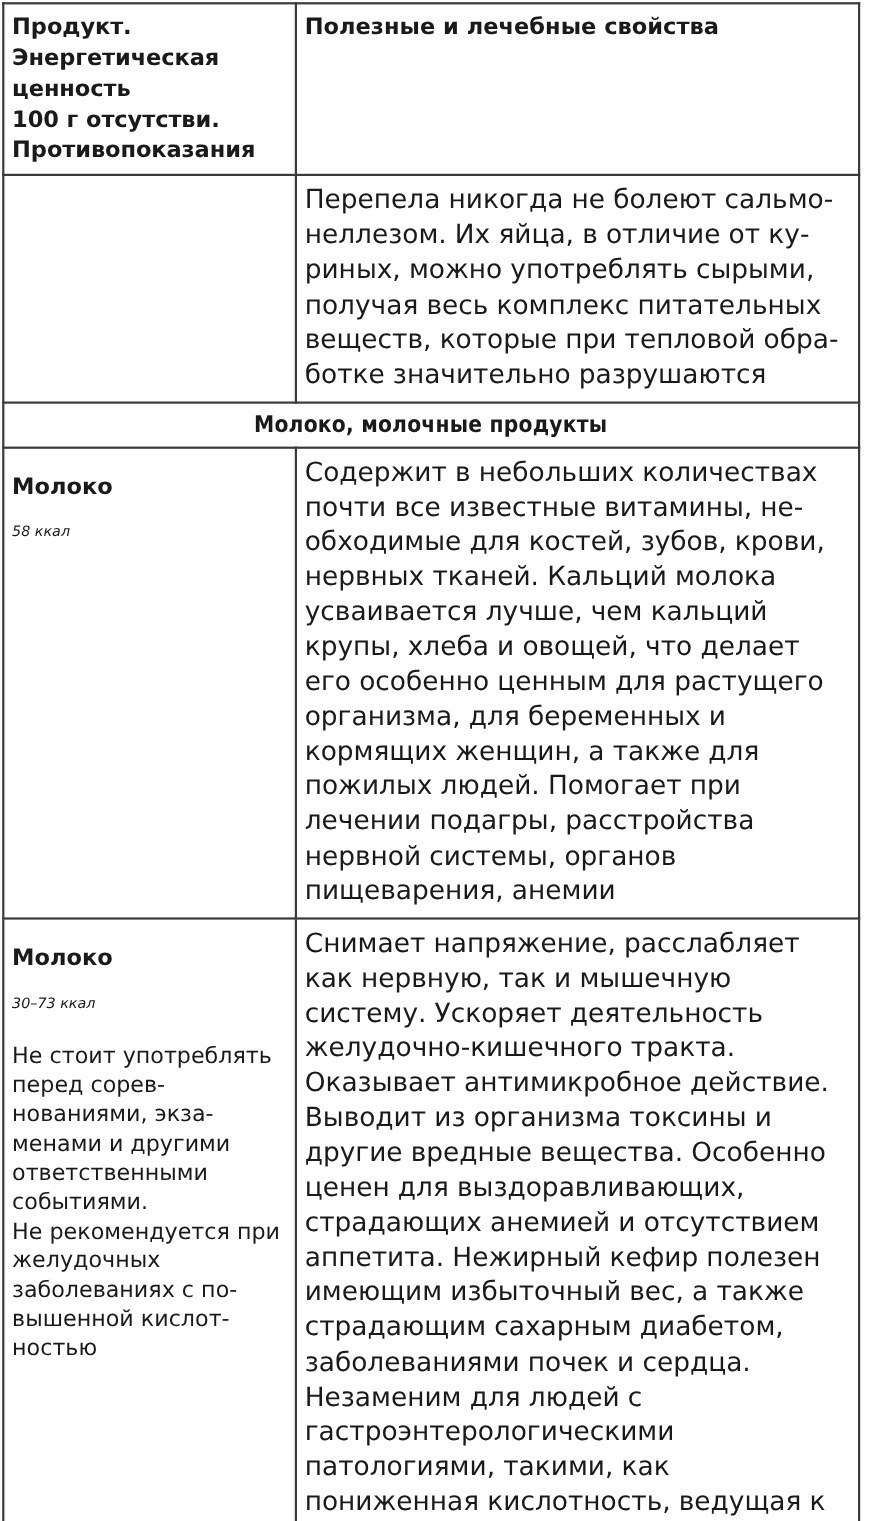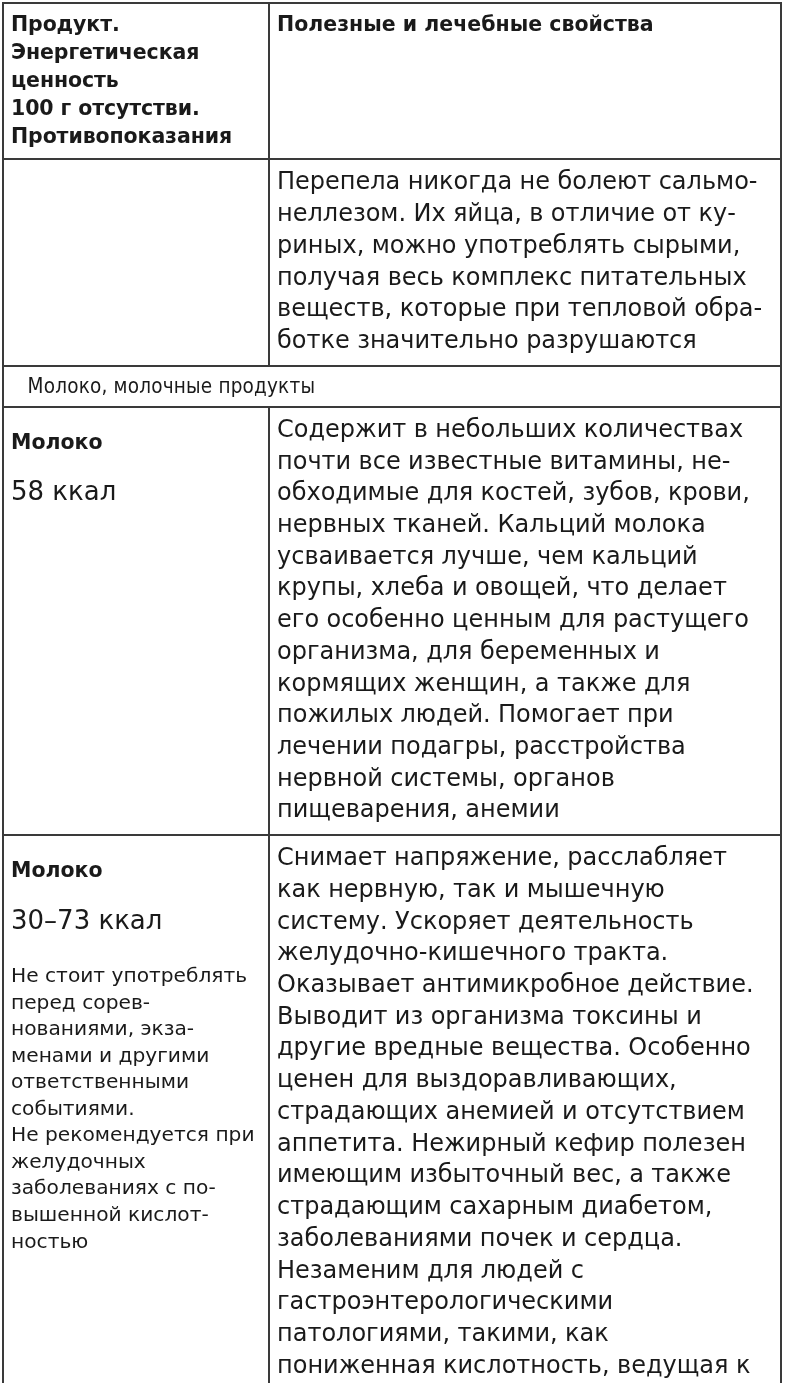--- a/index.html
+++ b/index.html
@@ -55,21 +55,22 @@
     font-weight: bold;
     font-size: 20.5px;
     line-height: 1.36;
     padding-top: 7px !important;
     white-space: nowrap;
     border-radius: 14px;
   }
 
   
   .section-cell {
-    font-weight: normal;
+    text-align: center;
+    font-weight: bold;
     font-size: 21px;
     line-height: 1.15;
     padding: 7px 4px 8px 4px !important;
     transform-origin: center;
   }
   .section-cell .band-text {
     display: inline-block;
     transform: scaleX(0.88);
     letter-spacing: 0.2px;
   }
@@ -87,23 +88,24 @@
     line-height: 1.322;
   }
 
   .prod-name {
     font-weight: bold;
     font-size: 20.5px;
     line-height: 1.2;
     margin: 16px 0 0 0;
   }
   .kcal {
-    font-size: 26px;
+    font-size: 13px;
     line-height: 1.2;
     margin: 22px 0 0 0;
+    font-style: italic;
   }
   .contra {
     font-size: 20.2px;
     line-height: 1.315;
     margin: 26px 0 0 0;
   }
   .contra p { margin: 0; }
 
   .desc { margin: 0; }
 

